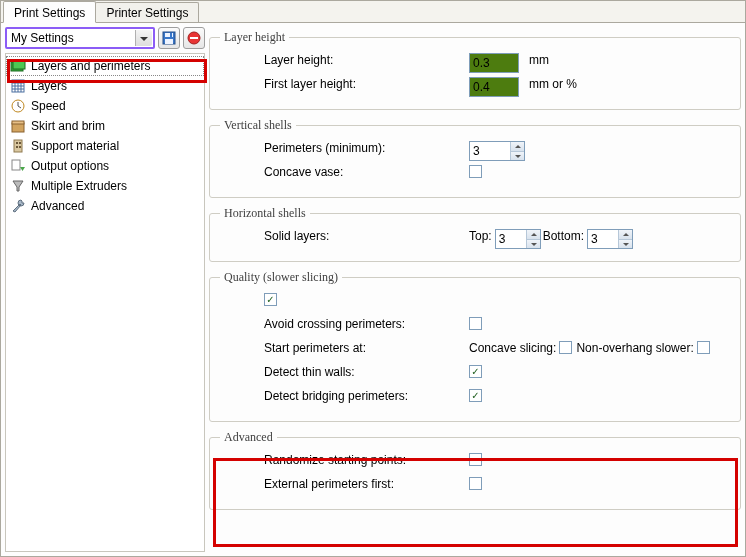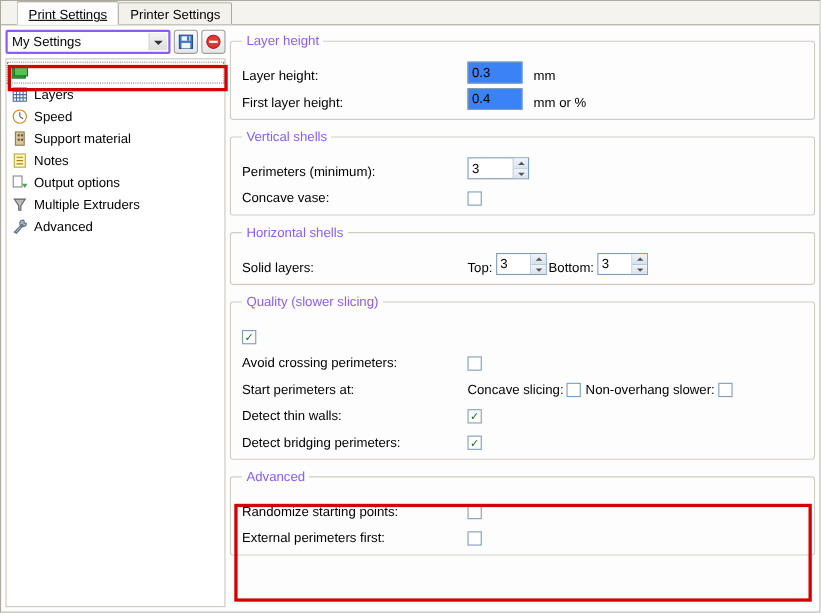--- a/index.html
+++ b/index.html
@@ -34,21 +34,21 @@
     border: 1px solid #aba89e;
     border-bottom: none;
     background: #f2f1ec;
     margin-right: 0;
     margin-top: 1px;
     border-radius: 2px 2px 0 0;
     margin-left: -1px;
     position: relative;
     cursor: default;
   }
-  .tab:first-child { margin-left: 14px; text-decoration: underline; }
+  .tab:first-child { margin-left: 2px; }
   .tab.active {
     background: #fdfdfd;
     margin-top: 0;
     padding-top: 4px;
     z-index: 1;
     border-bottom: 1px solid #fdfdfd;
     margin-bottom: -1px;
   }
   .body {
     flex: 1;
@@ -138,35 +138,37 @@
     position: relative;
   }
   fieldset {
     border: 1px solid #cfcdc4;
     border-radius: 3px;
     margin: 3px 0 8px 0;
     padding: 8px 10px 8px 10px;
   }
   fieldset > legend {
     padding: 0 4px;
-    color: #8b5cf6;
+    color: #404040;
+    font-family: Liberation Serif, serif;
   }
   .field-row {
     display: flex;
-    align-items: flex-end;
+    align-items: flex-start;
     min-height: 24px;
+    margin-left: 44px;
   }
   .field-label {
     width: 205px;
   }
   .text-input {
     width: 50px;
     height: 20px;
     border: 1px solid #7f9db9;
-    background: #3b82f6;
+    background: #4d7c0f;
     padding: 0 3px;
     font: inherit;
     display: inline-flex;
     align-items: center;
   }
   .spinner {
     width: 56px;
     height: 20px;
     border: 1px solid #7f9db9;
     display: flex;
@@ -242,20 +244,21 @@
         </div>
       </div>
       <div class="nav">
         <div class="nav-item selected">
           <span class="nav-icon">
             <svg width="16" height="16">
                 <rect x="1" y="4" width="12" height="9" fill="#34a63b" stroke="#1d6d22"></rect>
                 <rect x="3" y="2" width="12" height="9" fill="#4dc754" stroke="#1d6d22"></rect>
               </svg>
           </span>
+          <span>Layers and perimeters</span>
         </div>
         <div class="nav-item">
           <span class="nav-icon">
             <svg width="16" height="16">
                 <rect x="2" y="2" width="12" height="12" fill="none" stroke="#4a6fa0"></rect>
                 <line x1="2" y1="5" x2="14" y2="5" stroke="#4a6fa0"></line>
                 <line x1="2" y1="8" x2="14" y2="8" stroke="#4a6fa0"></line>
                 <line x1="2" y1="11" x2="14" y2="11" stroke="#4a6fa0"></line>
                 <line x1="5" y1="2" x2="5" y2="14" stroke="#4a6fa0"></line>
                 <line x1="8" y1="2" x2="8" y2="14" stroke="#4a6fa0"></line>
@@ -270,39 +273,37 @@
                 <circle cx="8" cy="8" r="6" fill="#fff" stroke="#c08820"></circle>
                 <line x1="8" y1="8" x2="8" y2="4" stroke="#555"></line>
                 <line x1="8" y1="8" x2="11" y2="10" stroke="#555"></line>
               </svg>
           </span>
           <span>Speed</span>
         </div>
         <div class="nav-item">
           <span class="nav-icon">
             <svg width="16" height="16">
+                <rect x="2" y="5" width="12" height="9" fill="#d2a460" stroke="#8a6230"></rect>
+                <rect x="2" y="3" width="12" height="3" fill="#e8c087" stroke="#8a6230"></rect>
+              </svg>
+          </span>
+          <span>Skirt and brim</span>
+        </div>
+        <div class="nav-item">
+          <span class="nav-icon">
+            <svg width="16" height="16">
                 <rect x="4" y="2" width="8" height="12" fill="#d9c7a0" stroke="#8f7a50"></rect>
                 <rect x="6" y="4" width="2" height="2" fill="#6c593a"></rect>
                 <rect x="9" y="4" width="2" height="2" fill="#6c593a"></rect>
                 <rect x="6" y="8" width="2" height="2" fill="#6c593a"></rect>
                 <rect x="9" y="8" width="2" height="2" fill="#6c593a"></rect>
               </svg>
           </span>
           <span>Support material</span>
-        </div>
-        <div class="nav-item">
-          <span class="nav-icon">
-            <svg width="16" height="16">
-                <rect x="3" y="2" width="10" height="12" fill="#fff7c0" stroke="#c0a830"></rect>
-                <line x1="5" y1="5" x2="11" y2="5" stroke="#a08820"></line>
-                <line x1="5" y1="8" x2="11" y2="8" stroke="#a08820"></line>
-                <line x1="5" y1="11" x2="11" y2="11" stroke="#a08820"></line>
-              </svg>
-          </span>
-          <span>Notes</span>
         </div>
         <div class="nav-item">
           <span class="nav-icon">
             <svg width="16" height="16">
                 <rect x="2" y="2" width="8" height="10" fill="#fff" stroke="#888"></rect>
                 <path d="M 10 9 L 15 9 L 12.5 13 Z" fill="#4aa64a"></path>
               </svg>
           </span>
           <span>Output options</span>
         </div>

